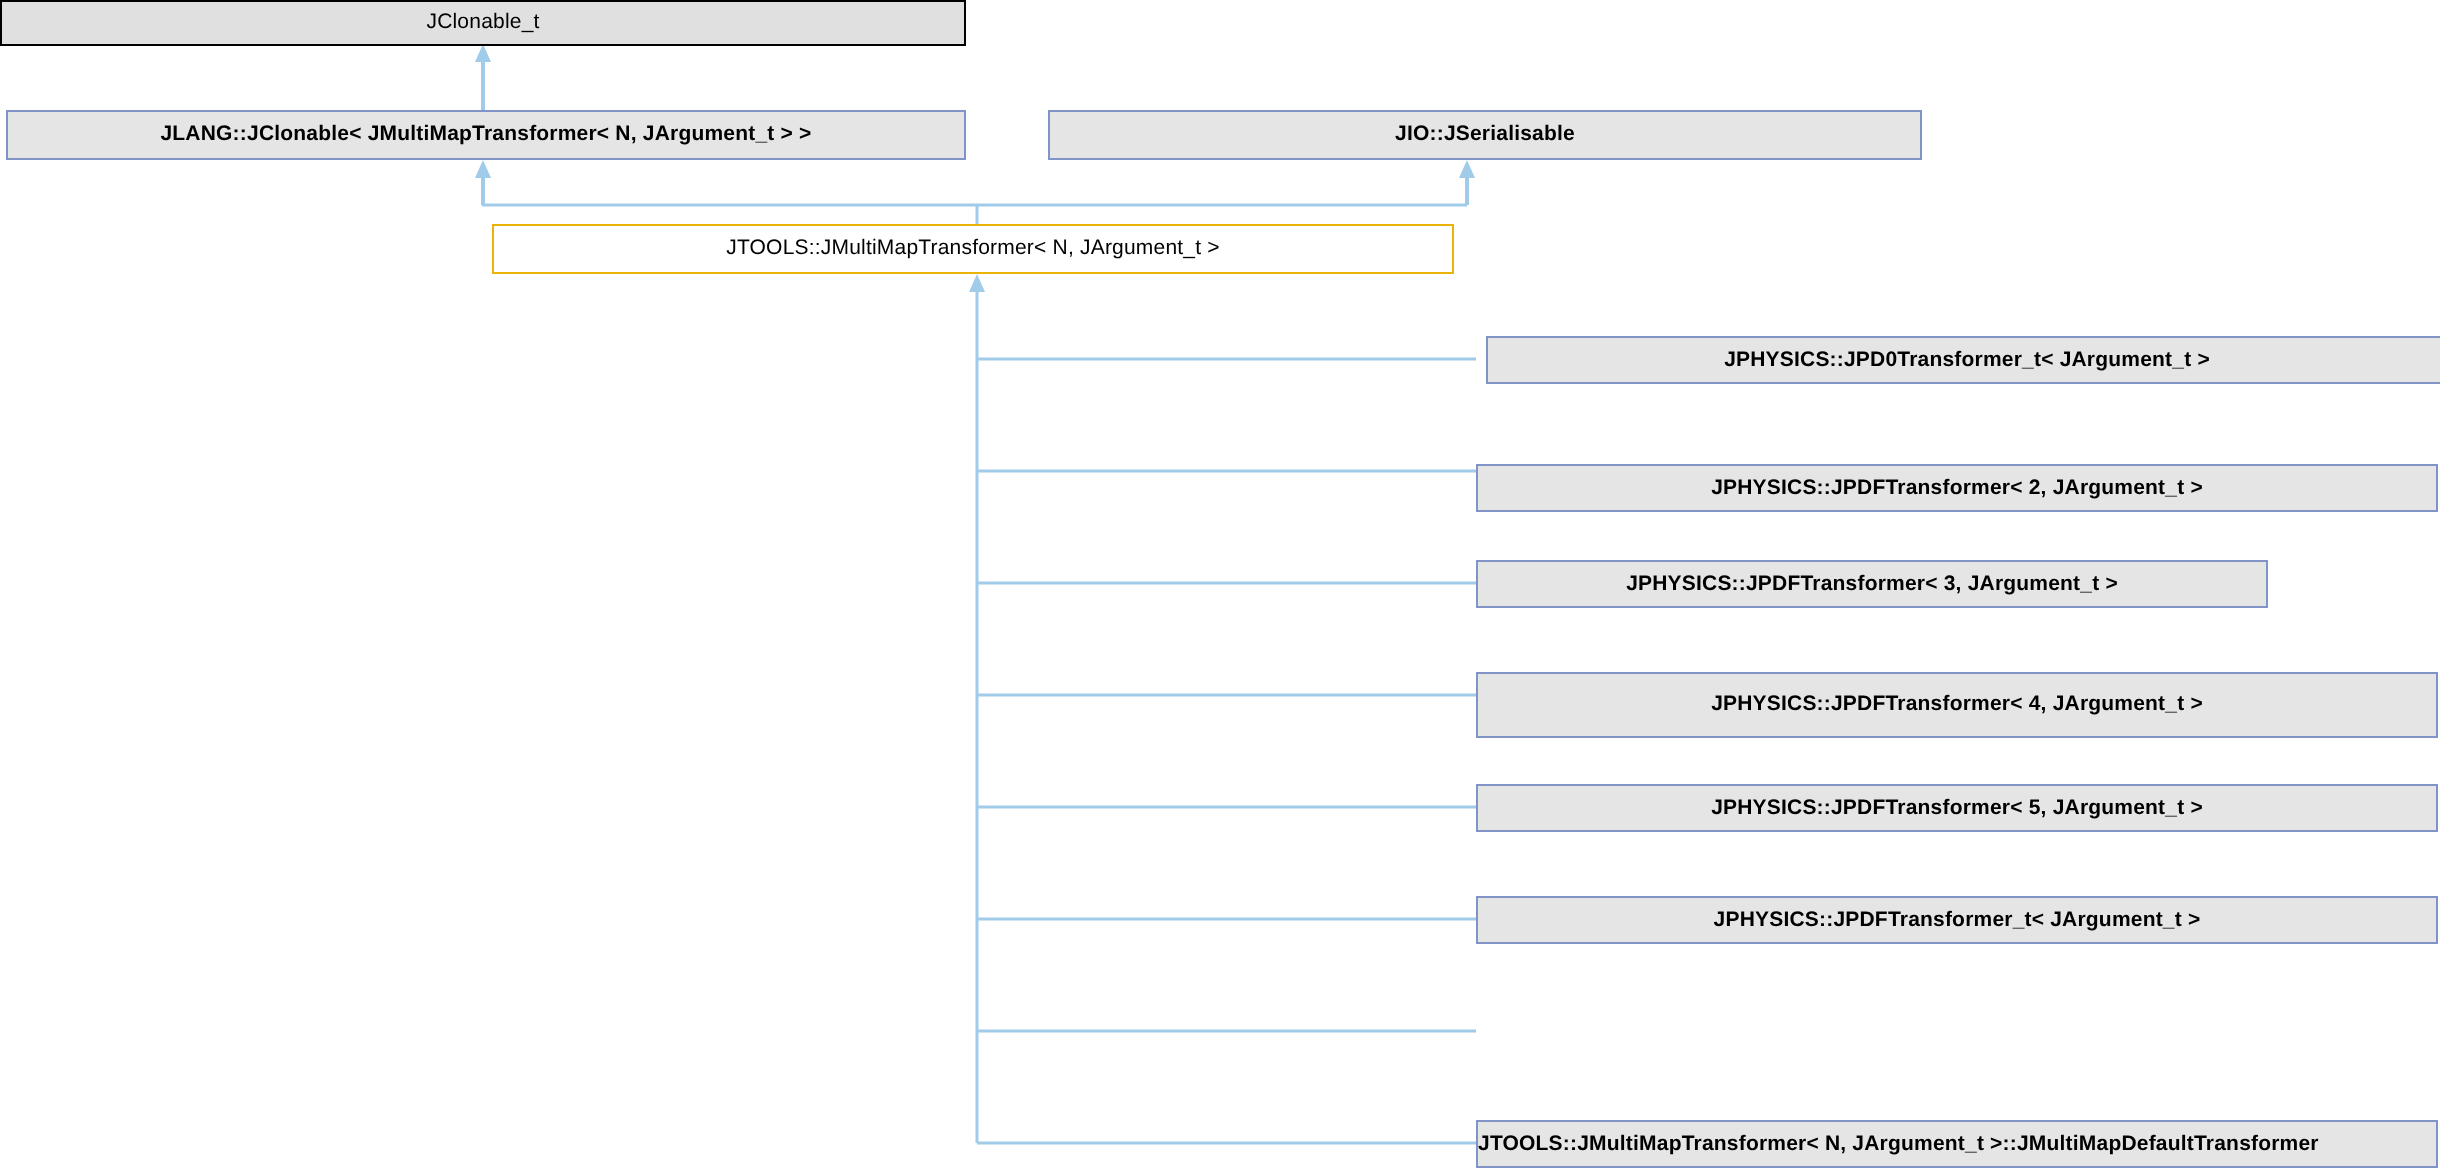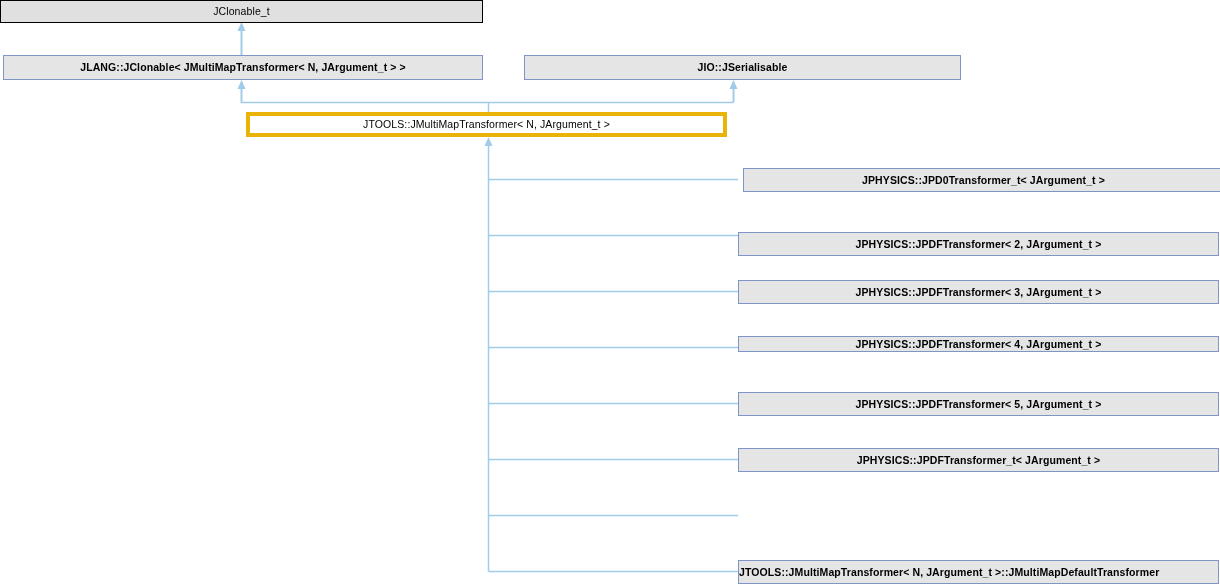--- a/index.html
+++ b/index.html
@@ -31,21 +31,21 @@
     background: #e0e0e0;
     border: 1px solid #000000;
   }
   .node.inherit {
     background: #e5e5e5;
     border: 1px solid #8094c8;
     font-weight: bold;
   }
   .node.current {
     background: #ffffff;
-    border: 4px solid #eab308;
+    border: 1px solid #eab308;
   }
   .node.tight {
     justify-content: flex-start;
     overflow: hidden;
   }
   svg.connector { position: absolute; left: 0; top: 0; overflow: visible; }
 </style>
 </head>
 <body>
 
@@ -96,25 +96,25 @@
   </div>
 
   <div class="node inherit" style="left:743px; top:168px; width:481px; height:24px;">
     <span>JPHYSICS::JPD0Transformer_t&lt; JArgument_t &gt;</span>
   </div>
 
   <div class="node inherit" style="left:738px; top:232px; width:481px; height:24px;">
     <span>JPHYSICS::JPDFTransformer&lt; 2, JArgument_t &gt;</span>
   </div>
 
-  <div class="node inherit" style="left:738px; top:280px; width:481px; height:24px;">
+  <div class="node inherit" style="left:738px; top:280px; width:396px; height:24px;">
     <span>JPHYSICS::JPDFTransformer&lt; 3, JArgument_t &gt;</span>
   </div>
 
-  <div class="node inherit" style="left:738px; top:336px; width:481px; height:16px;">
+  <div class="node inherit" style="left:738px; top:336px; width:481px; height:33px;">
     <span>JPHYSICS::JPDFTransformer&lt; 4, JArgument_t &gt;</span>
   </div>
 
   <div class="node inherit" style="left:738px; top:392px; width:481px; height:24px;">
     <span>JPHYSICS::JPDFTransformer&lt; 5, JArgument_t &gt;</span>
   </div>
 
   <div class="node inherit" style="left:738px; top:448px; width:481px; height:24px;">
     <span>JPHYSICS::JPDFTransformer_t&lt; JArgument_t &gt;</span>
   </div>

